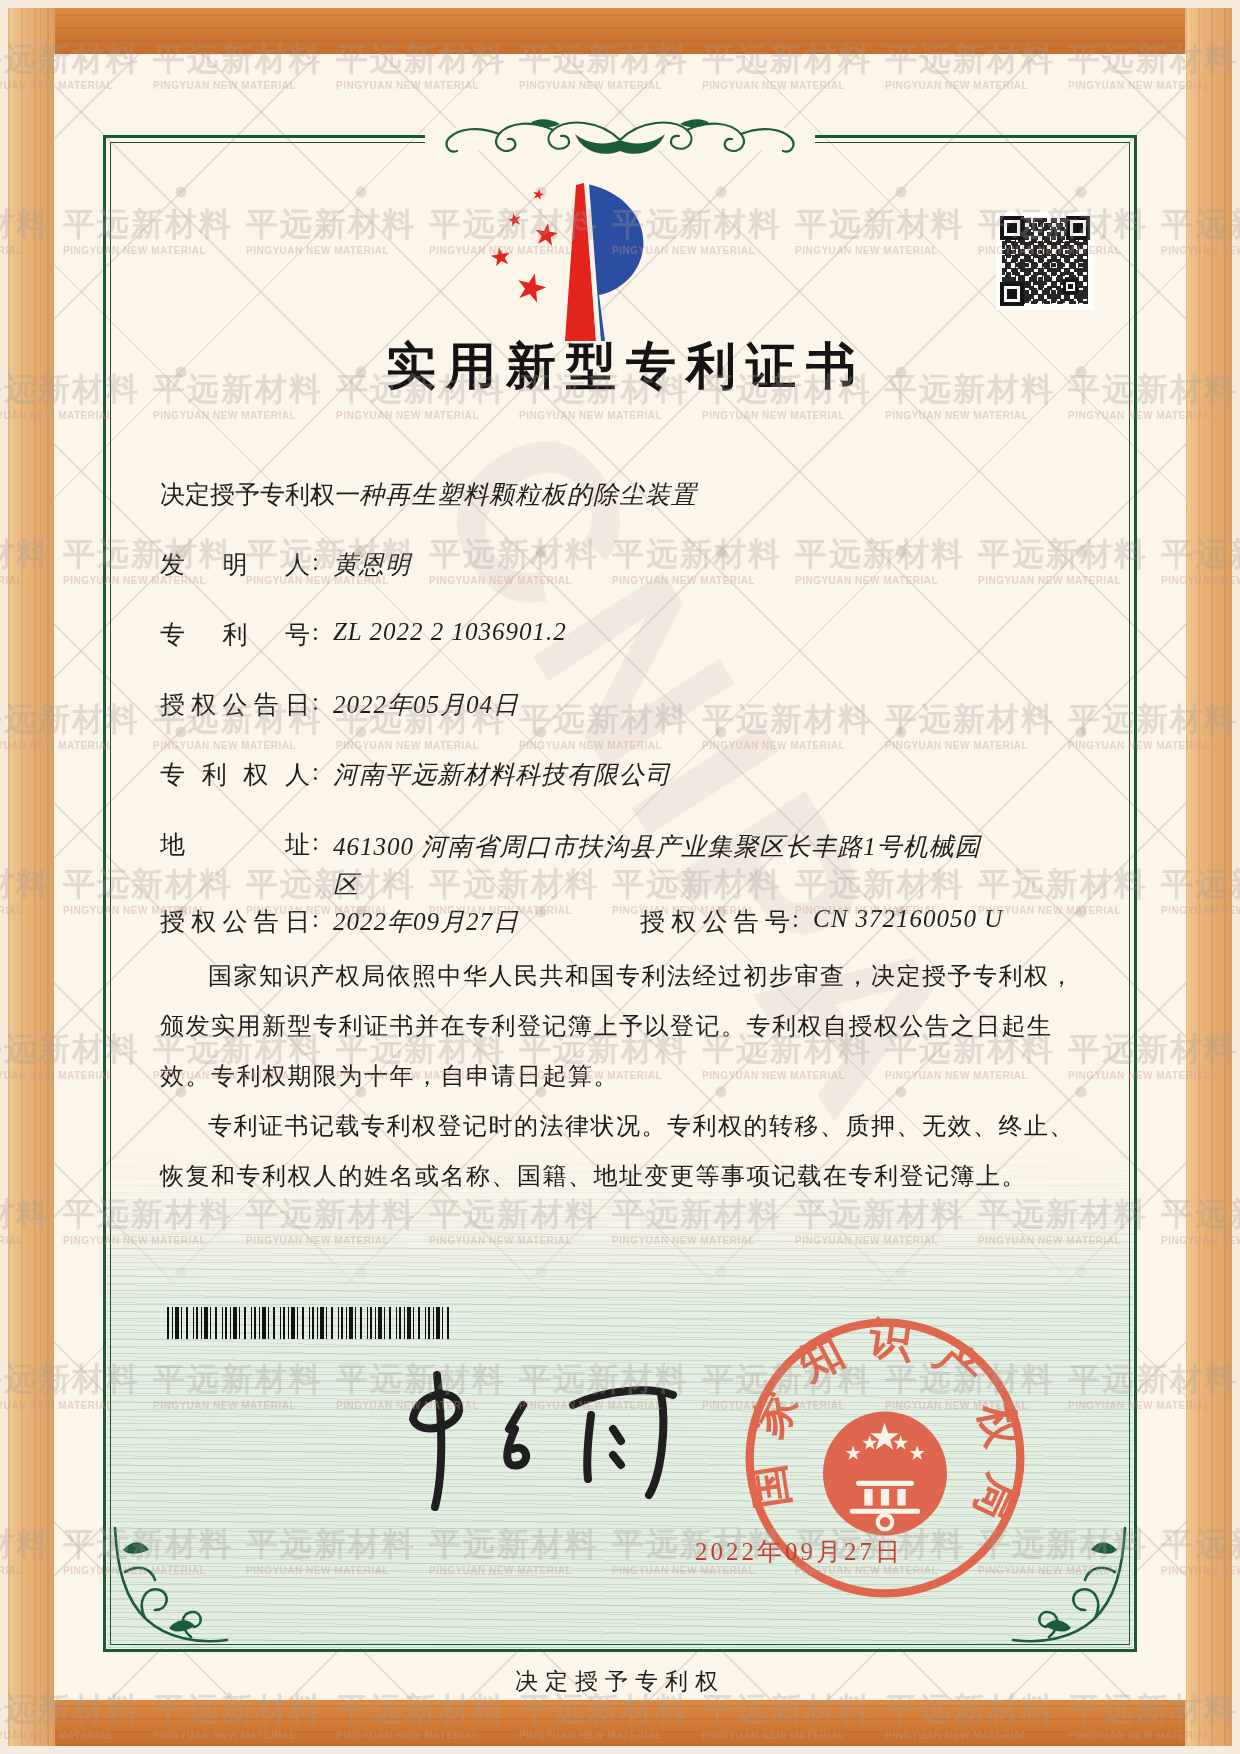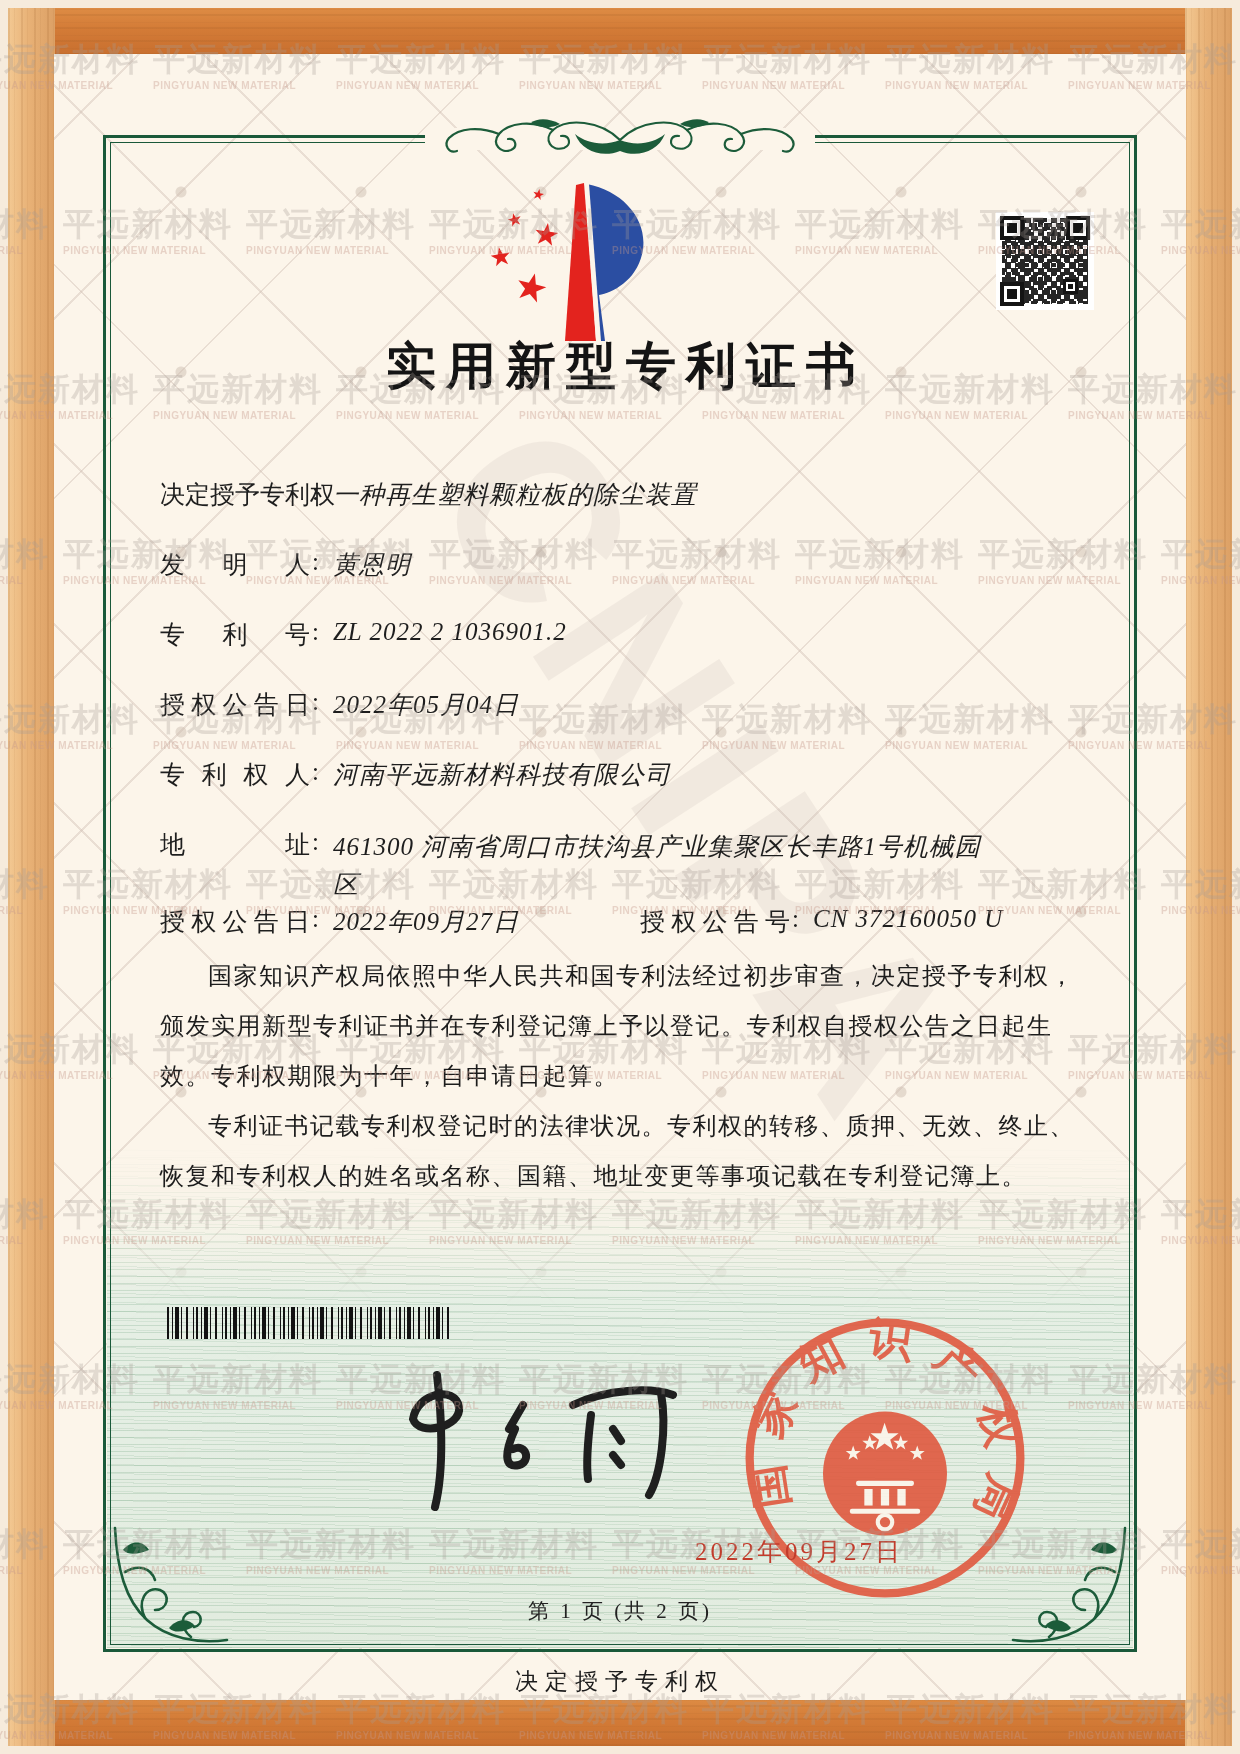--- a/index.html
+++ b/index.html
@@ -269,21 +269,20 @@
           <rect x="146" y="180" width="8" height="16"></rect>
           <rect x="162" y="180" width="8" height="16"></rect>
           <rect x="116" y="199" width="68" height="5" rx="2"></rect>
           <circle cx="150" cy="212" r="9"></circle>
         </g>
         <circle cx="150" cy="212" r="5" fill="#e0593f"></circle>
       </g>
     </svg>
     <div class="sealdate">2022年09月27日</div>
 
-    <div class="pagefoot">第 1 页 (共 2 页)</div>
   </div>
 
   <div class="contnote">决定授予专利权</div>
 
   <div class="wmlayer" id="wmLayer">
       <div class="wm-tile" style="left: -30px; top: 38px;">
         <span class="wm-cn">平远新材料</span>
         <span class="wm-en">PINGYUAN NEW MATERIAL</span>
       </div>
       <div class="wm-tile" style="left: 153px; top: 38px;">

